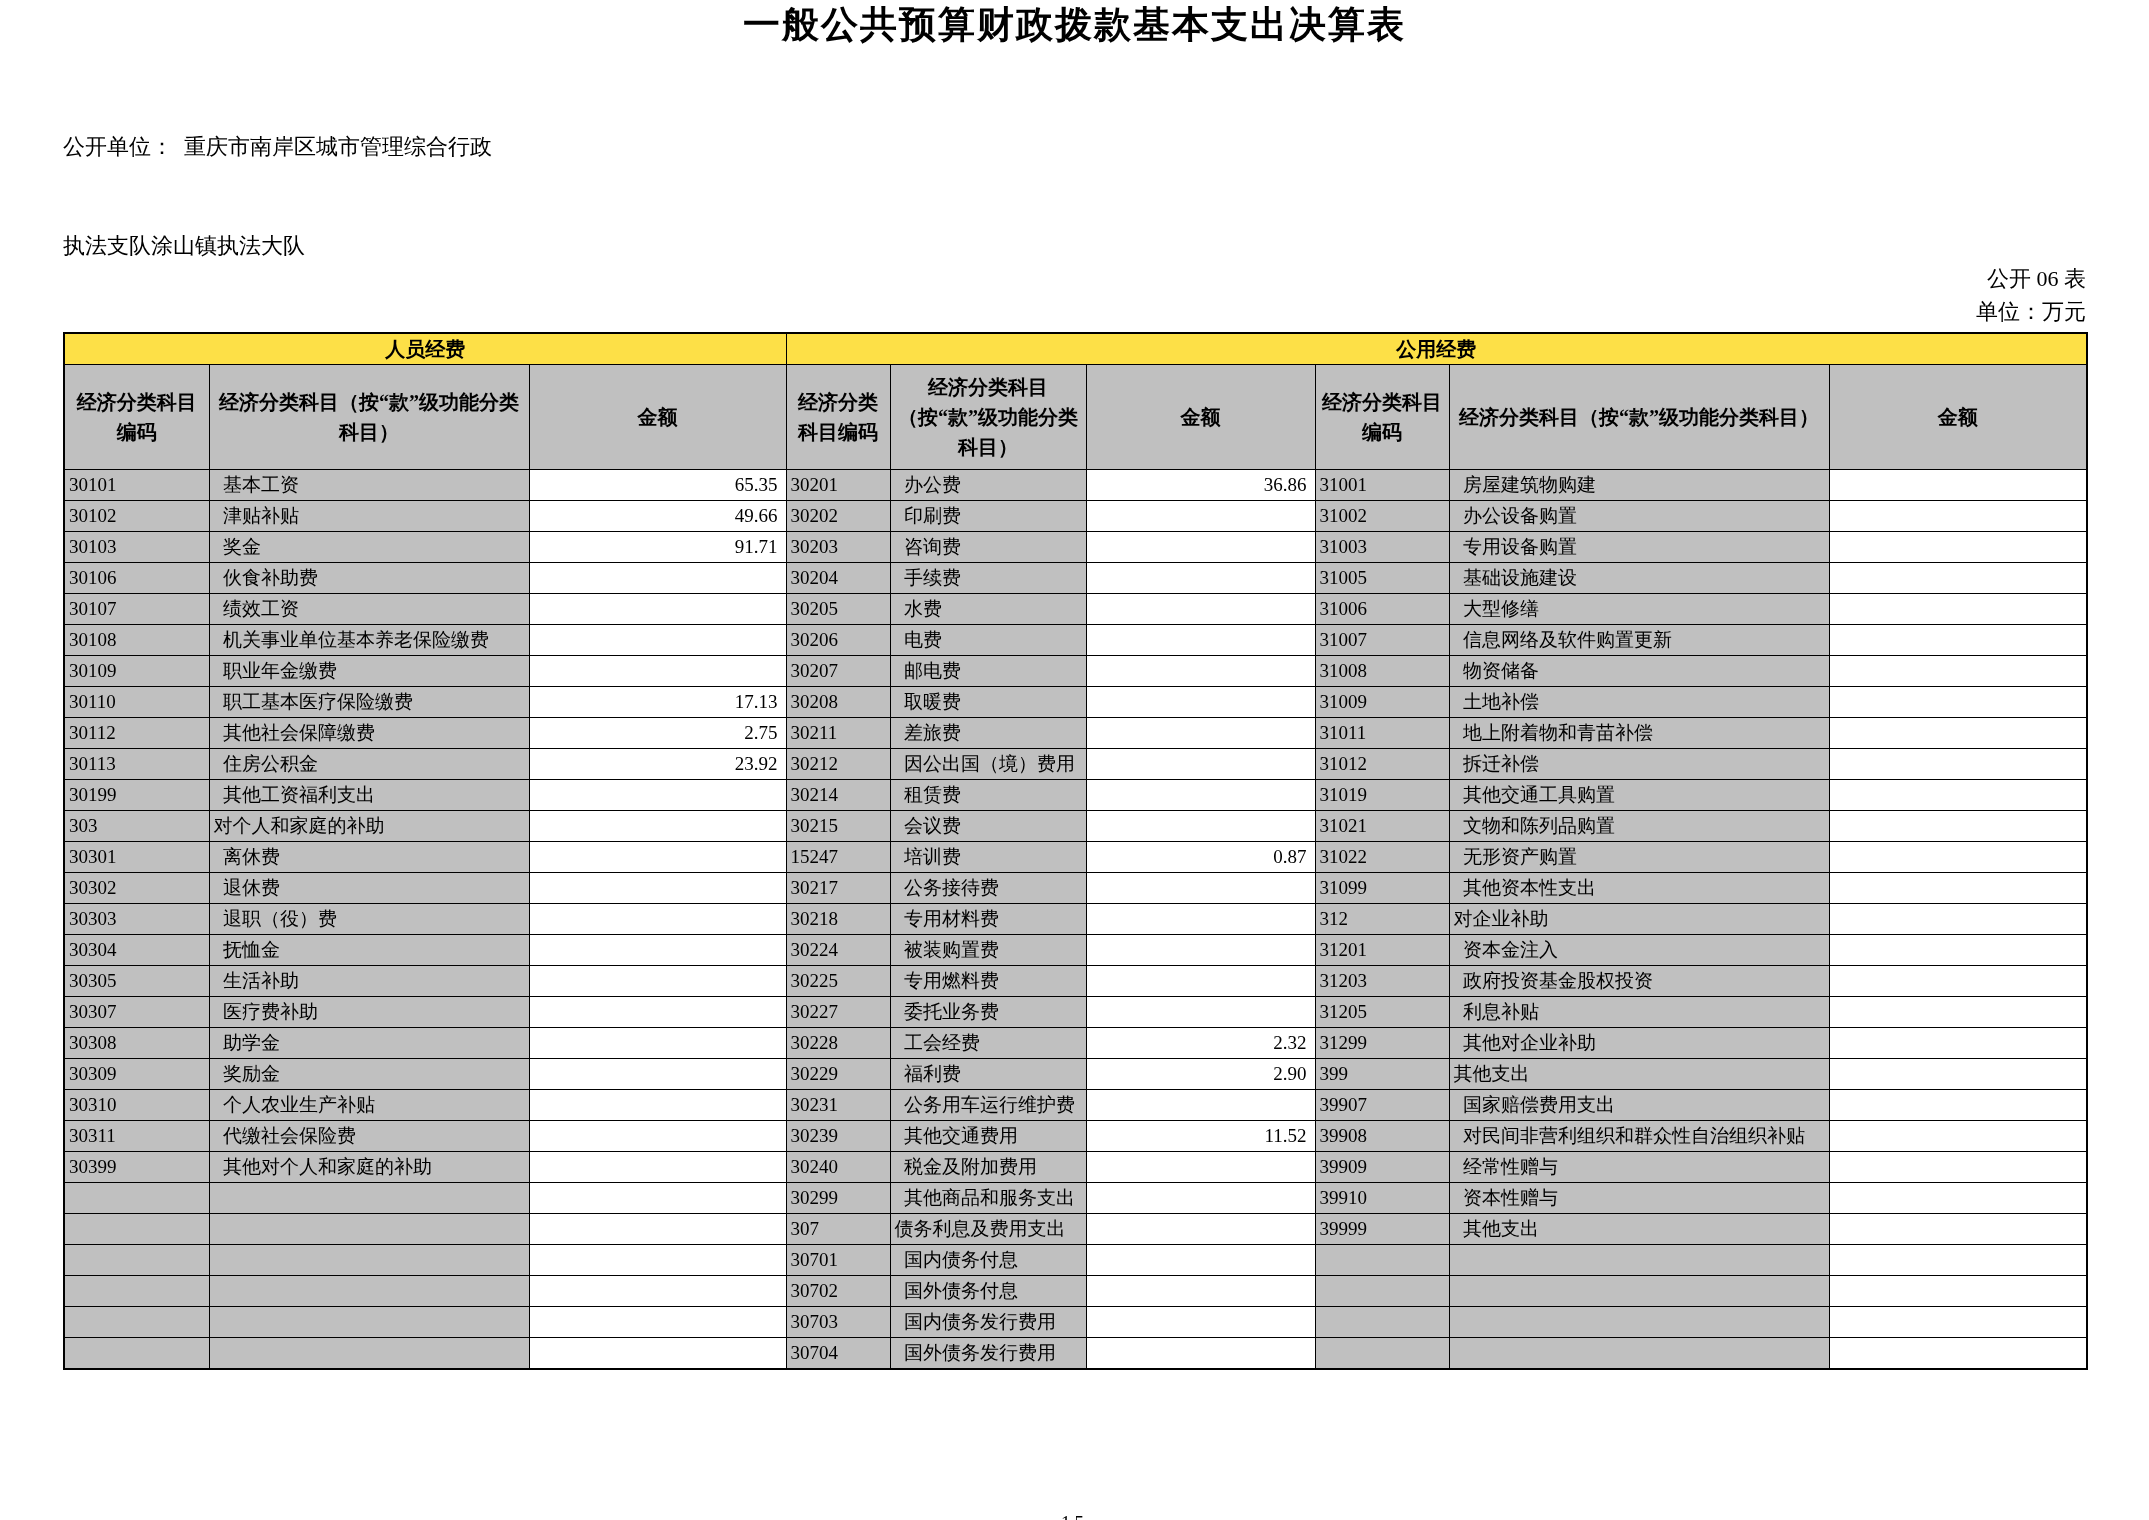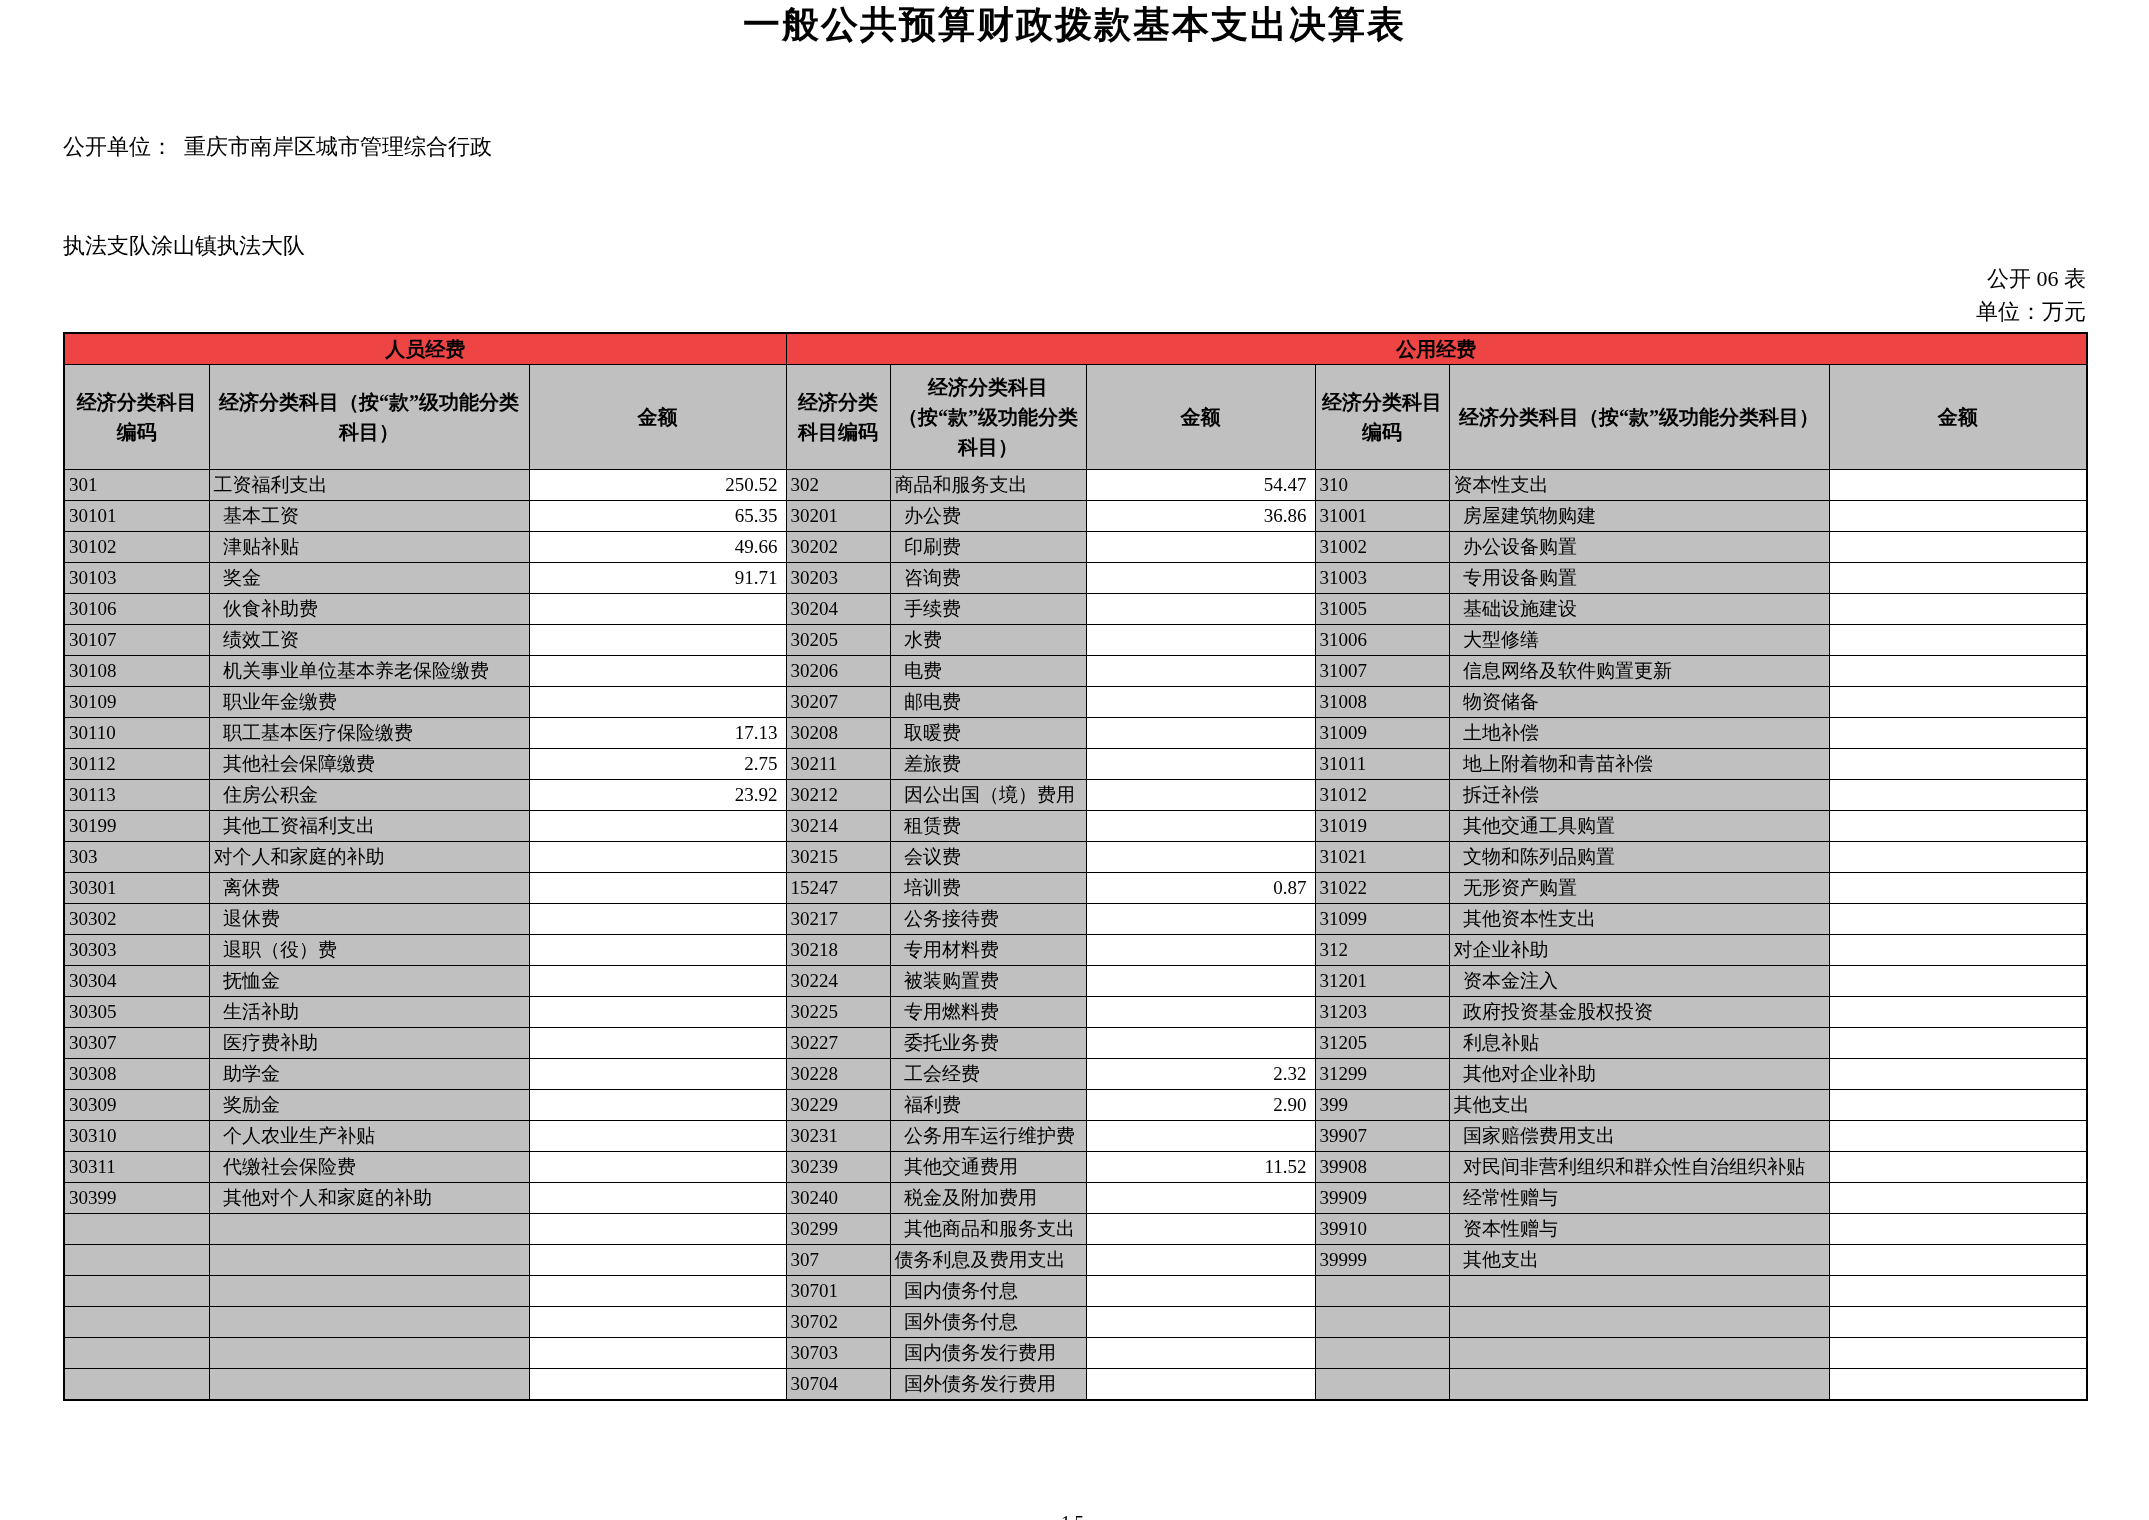--- a/index.html
+++ b/index.html
@@ -40,21 +40,21 @@
   }
   table.budget th, table.budget td {
     border: 1px solid #000;
     overflow: hidden;
     font-weight: normal;
   }
   .w1 { width: 145px; } .w2 { width: 320px; } .w3 { width: 257px; }
   .w4 { width: 104px; } .w5 { width: 196px; } .w6 { width: 229px; }
   .w7 { width: 134px; } .w8 { width: 380px; } .w9 { width: 258px; }
   tr.group-row th {
-    background: #ef4444;
+    background: #fde047;
     font-weight: bold;
     font-size: 20px;
     height: 28px;
     text-align: center;
   }
   tr.colhead-row th {
     background: #c0c0c0;
     font-weight: bold;
     font-size: 20px;
     height: 100px;
@@ -118,31 +118,20 @@
           <th>经济分类科目编码</th>
           <th>经济分类科目（按“款”级功能分类科目）</th>
           <th>金额</th>
           <th>经济分类科目编码</th>
           <th>经济分类科目（按“款”级功能分类科目）</th>
           <th>金额</th>
         </tr>
       </thead>
       <tbody>
           <tr>
-            <td class="c-code">301</td>
-            <td class="c-label">工资福利支出</td>
-            <td class="c-amt">250.52</td>
-            <td class="c-code">302</td>
-            <td class="c-label">商品和服务支出</td>
-            <td class="c-amt">54.47</td>
-            <td class="c-code">310</td>
-            <td class="c-label">资本性支出</td>
-            <td class="c-amt"></td>
-          </tr>
-          <tr>
             <td class="c-code">30101</td>
             <td class="c-label">  基本工资</td>
             <td class="c-amt">65.35</td>
             <td class="c-code">30201</td>
             <td class="c-label">  办公费</td>
             <td class="c-amt">36.86</td>
             <td class="c-code">31001</td>
             <td class="c-label">  房屋建筑物购建</td>
             <td class="c-amt"></td>
           </tr>

